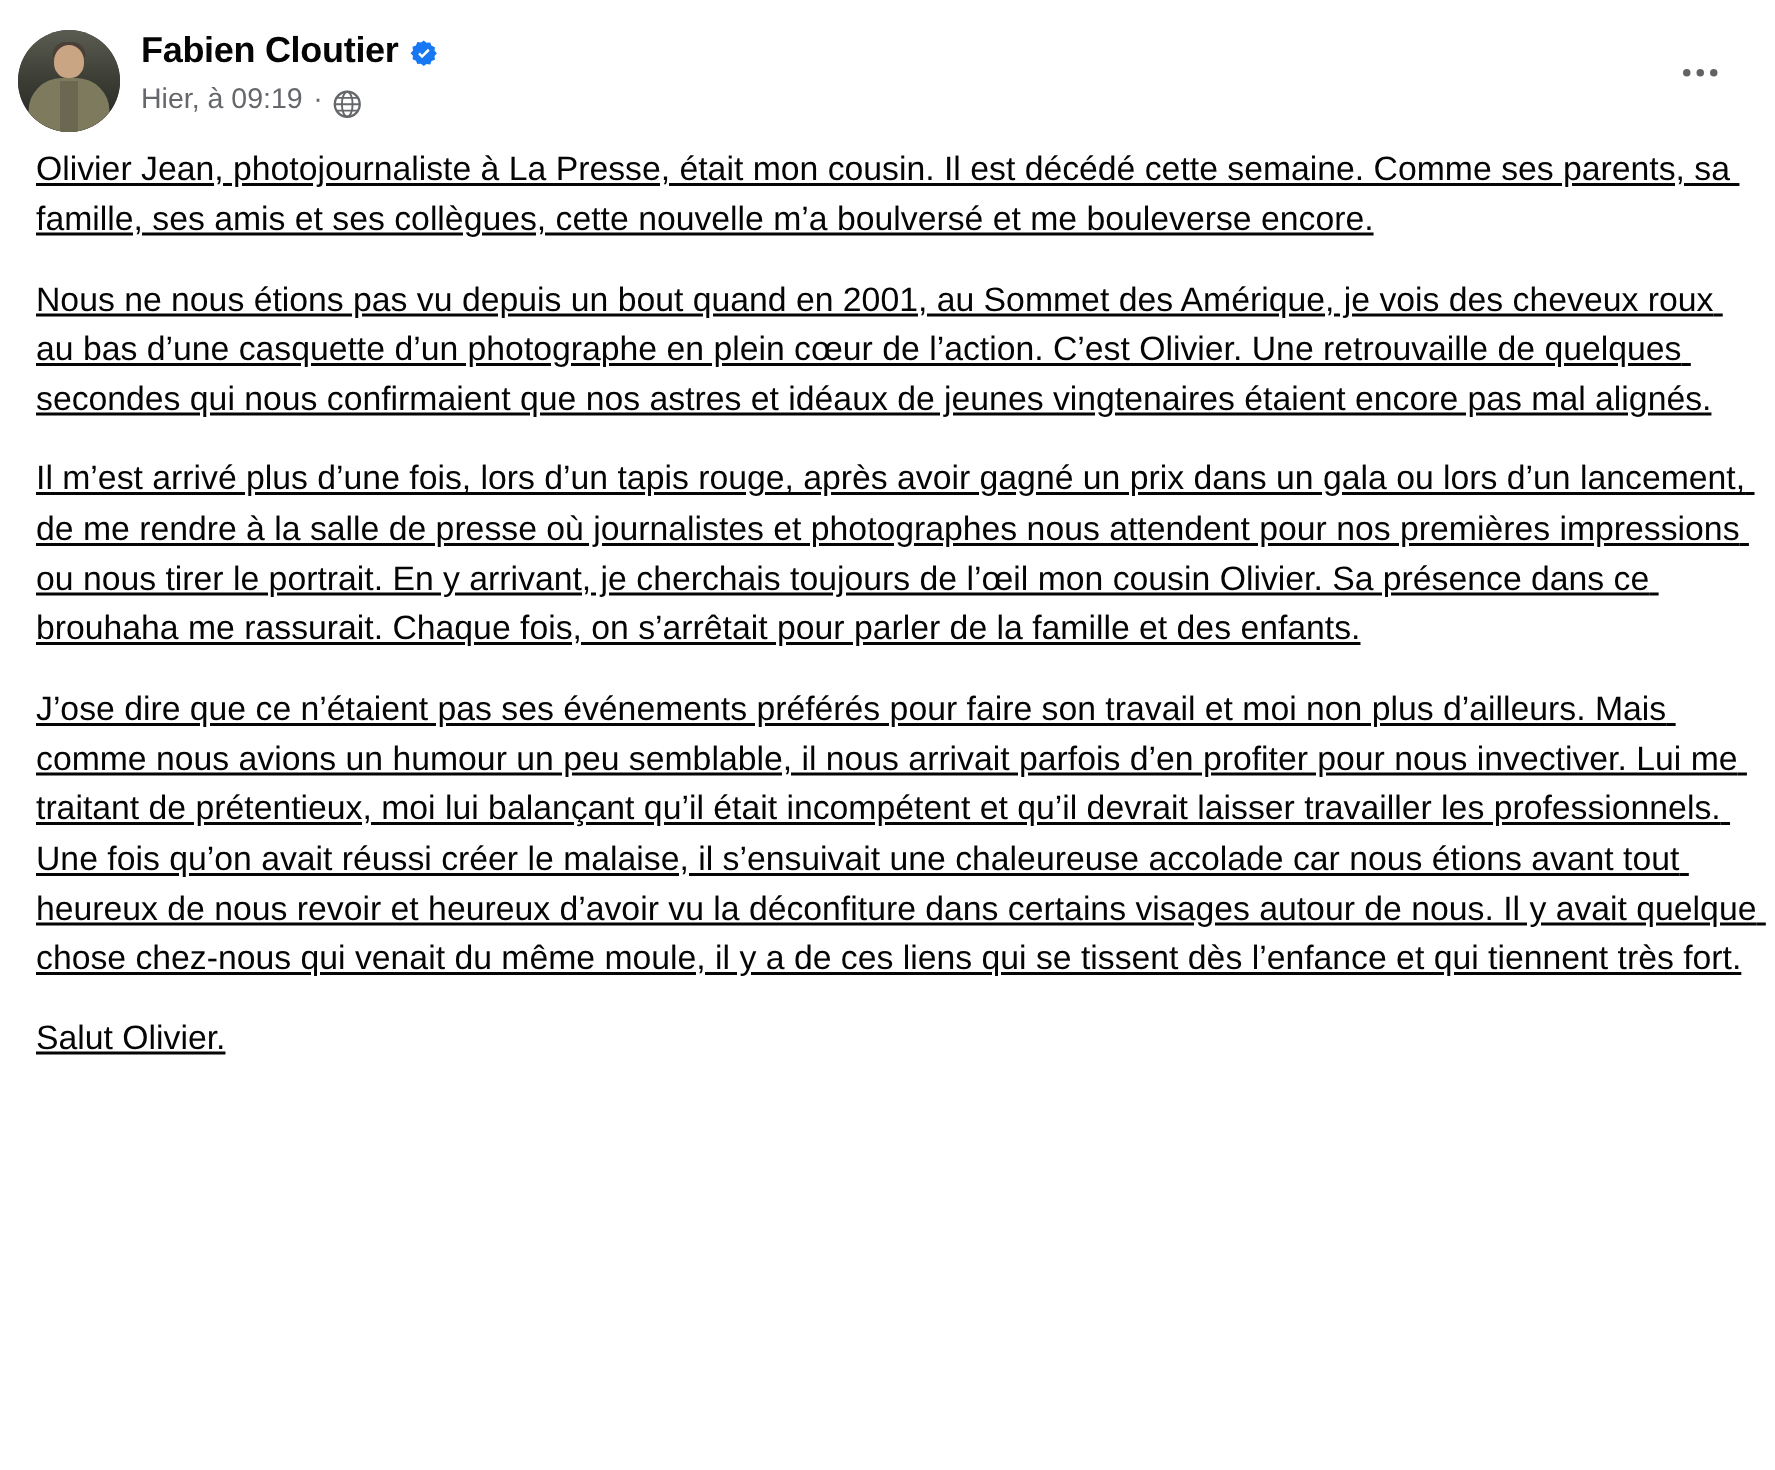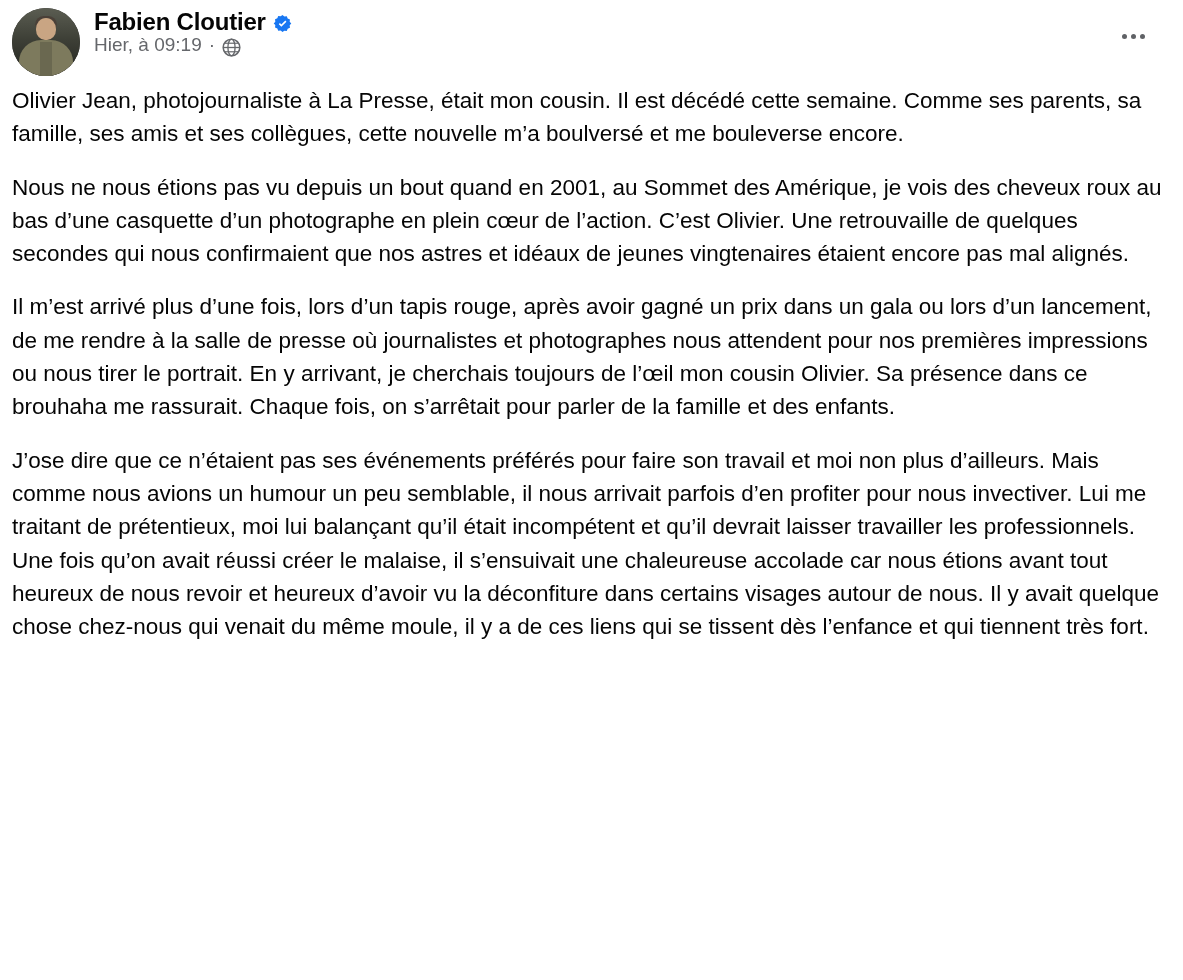--- a/index.html
+++ b/index.html
@@ -12,21 +12,21 @@
     height: 980px;
     overflow: hidden;
     font-family: "Liberation Sans", sans-serif;
     color: #050505;
     -webkit-font-smoothing: antialiased;
   }
 
   .post {
     width: 1183px;
     box-sizing: border-box;
-    padding: 0 12px 0 12px;
+    padding: 12px 12px 0 12px;
   }
 
   
   .post-header {
     display: flex;
     align-items: flex-start;
     padding: 8px 0 6px 0;
     position: relative;
     height: 76px;
     box-sizing: border-box;
@@ -109,20 +109,21 @@
     width: 19px;
     height: 19px;
     display: inline-block;
     position: relative;
     top: 1px;
   }
   .meta-row {
     display: flex;
     align-items: center;
     gap: 7px;
+    margin-top: 10px;
     color: #65676b;
     font-size: 19px;
   }
   .meta-sep {
     color: #65676b;
     font-size: 19px;
   }
   .globe-icon {
     width: 19px;
     height: 19px;
@@ -156,22 +157,23 @@
   }
 
   
   .post-body {
     padding: 8px 0 0 0;
     font-size: 22.5px;
     line-height: 1.48;
     color: #050505;
   }
   .post-body p {
-    margin: 0 0 20px 0;
+    margin: 0 0 20px 12px;
     white-space: pre-wrap;
+    text-decoration: underline;
   }
   .post-body p:last-child { margin-bottom: 0; }
 </style>
 </head>
 <body>
 
 <div class="post">
 
   <div class="post-header">
 
@@ -214,15 +216,16 @@
           <i></i>
       </span>
     </div>
   </div>
 
   <div class="post-body">
     <p>Olivier Jean, photojournaliste à La Presse, était mon cousin. Il est décédé cette semaine. Comme ses parents, sa famille, ses amis et ses collègues, cette nouvelle m’a boulversé et me bouleverse encore.</p>
     <p>Nous ne nous étions pas vu depuis un bout quand en 2001, au Sommet des Amérique, je vois des cheveux roux au bas d’une casquette d’un photographe en plein cœur de l’action. C’est Olivier. Une retrouvaille de quelques secondes qui nous confirmaient que nos astres et idéaux de jeunes vingtenaires étaient encore pas mal alignés.</p>
     <p>Il m’est arrivé plus d’une fois, lors d’un tapis rouge, après avoir gagné un prix dans un gala ou lors d’un lancement, de me rendre à la salle de presse où journalistes et photographes nous attendent pour nos premières impressions ou nous tirer le portrait. En y arrivant, je cherchais toujours de l’œil mon cousin Olivier. Sa présence dans ce brouhaha me rassurait. Chaque fois, on s’arrêtait pour parler de la famille et des enfants.</p>
     <p>J’ose dire que ce n’étaient pas ses événements préférés pour faire son travail et moi non plus d’ailleurs. Mais comme nous avions un humour un peu semblable, il nous arrivait parfois d’en profiter pour nous invectiver. Lui me traitant de prétentieux, moi lui balançant qu’il était incompétent et qu’il devrait laisser travailler les professionnels. Une fois qu’on avait réussi créer le malaise, il s’ensuivait une chaleureuse accolade car nous étions avant tout heureux de nous revoir et heureux d’avoir vu la déconfiture dans certains visages autour de nous. Il y avait quelque chose chez-nous qui venait du même moule, il y a de ces liens qui se tissent dès l’enfance et qui tiennent très fort.</p>
+    <p>Salut Olivier.</p>
   </div>
 
 </div>
 
 </body></html>

